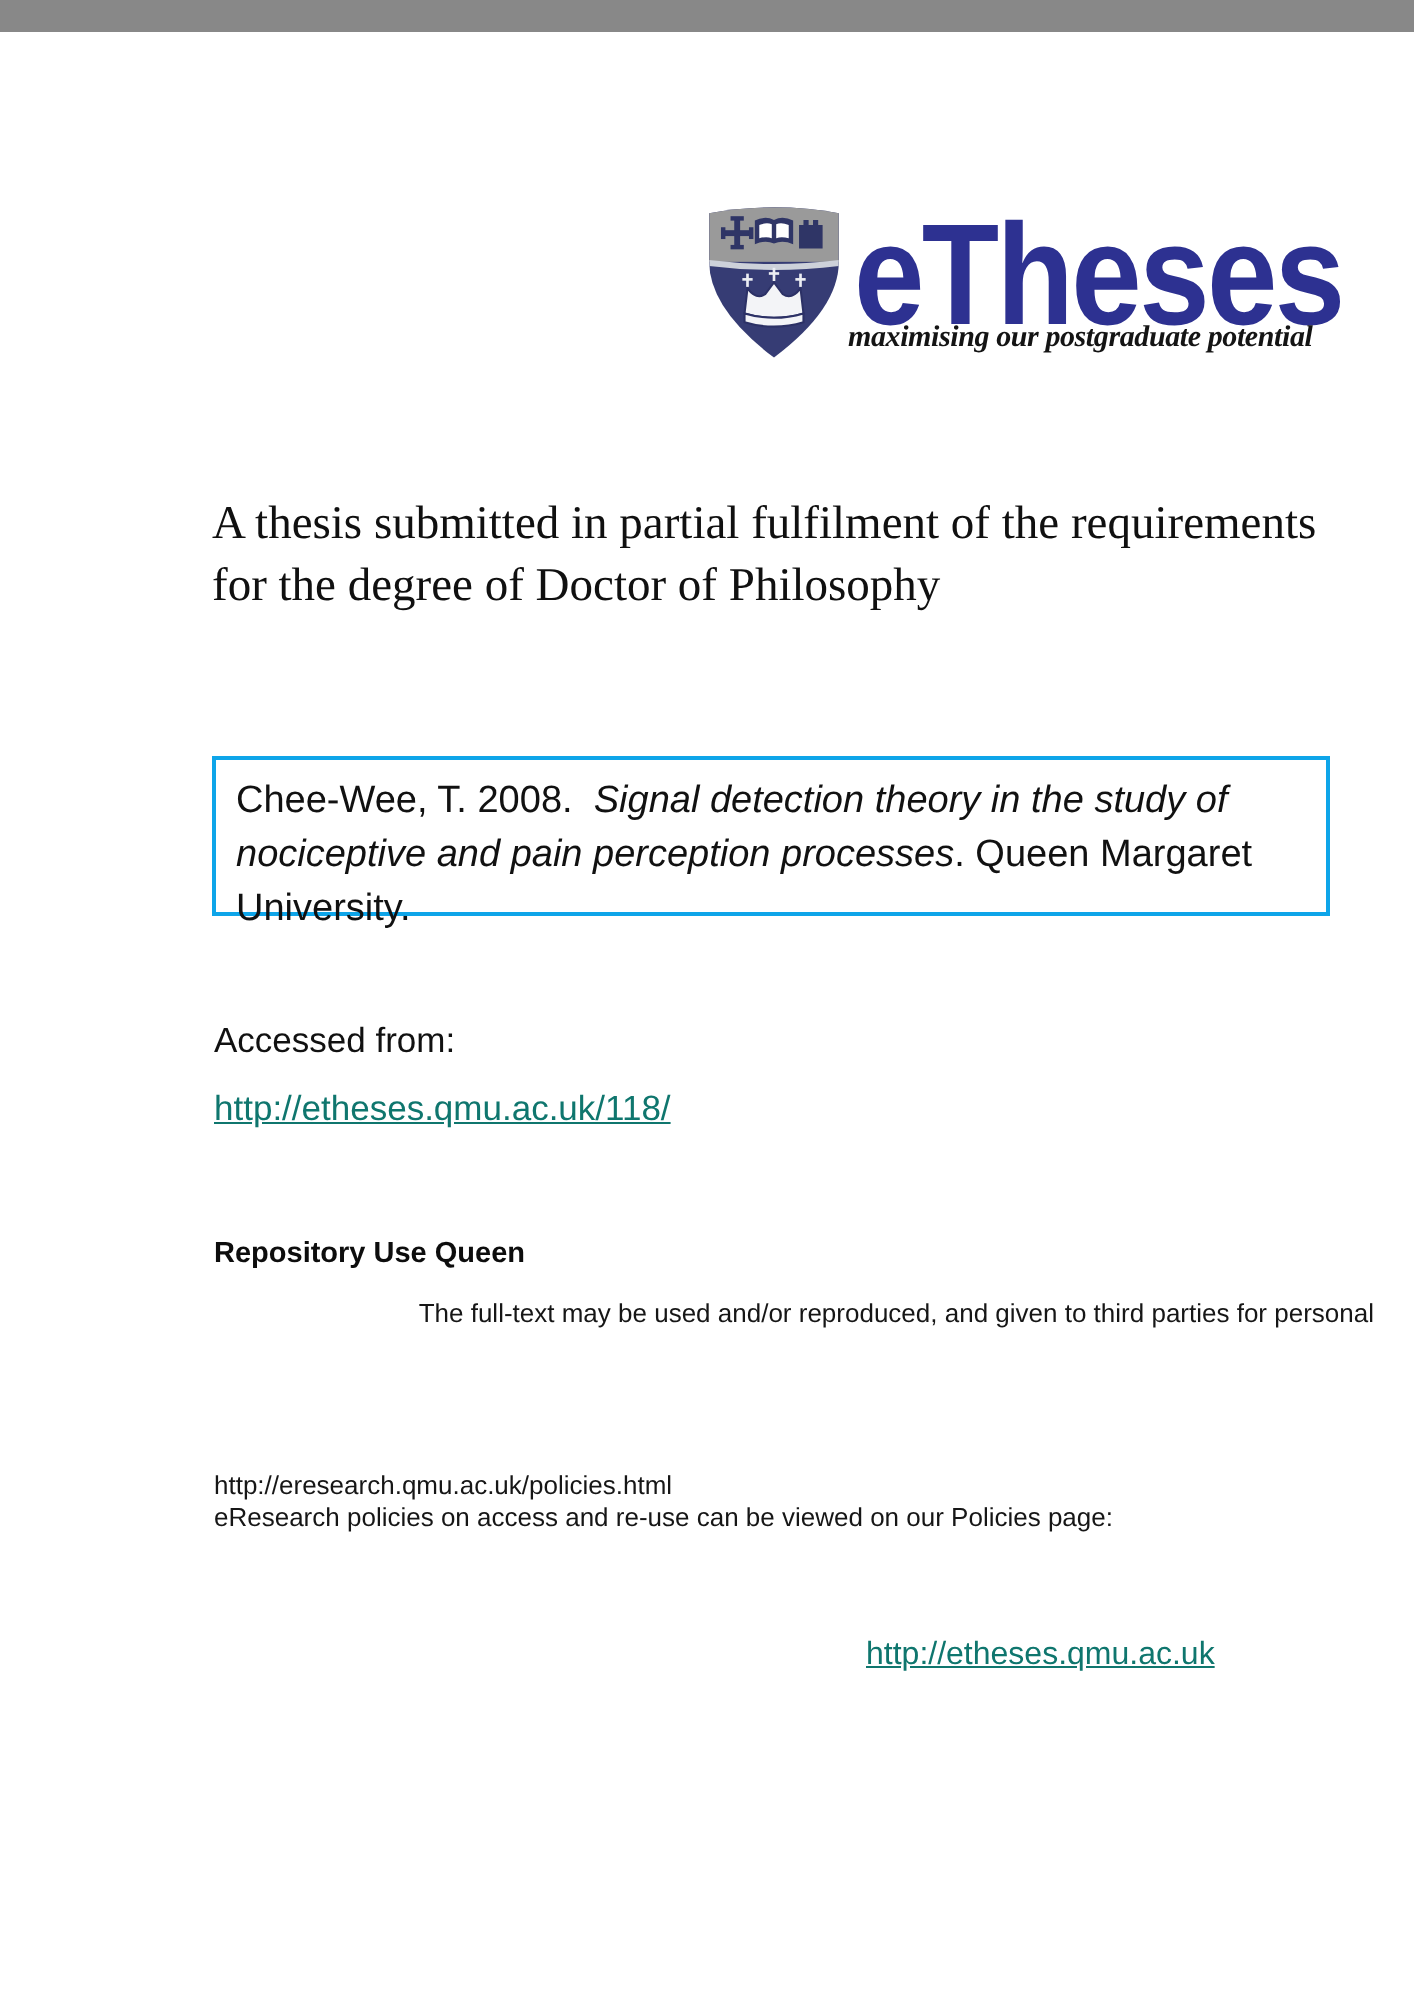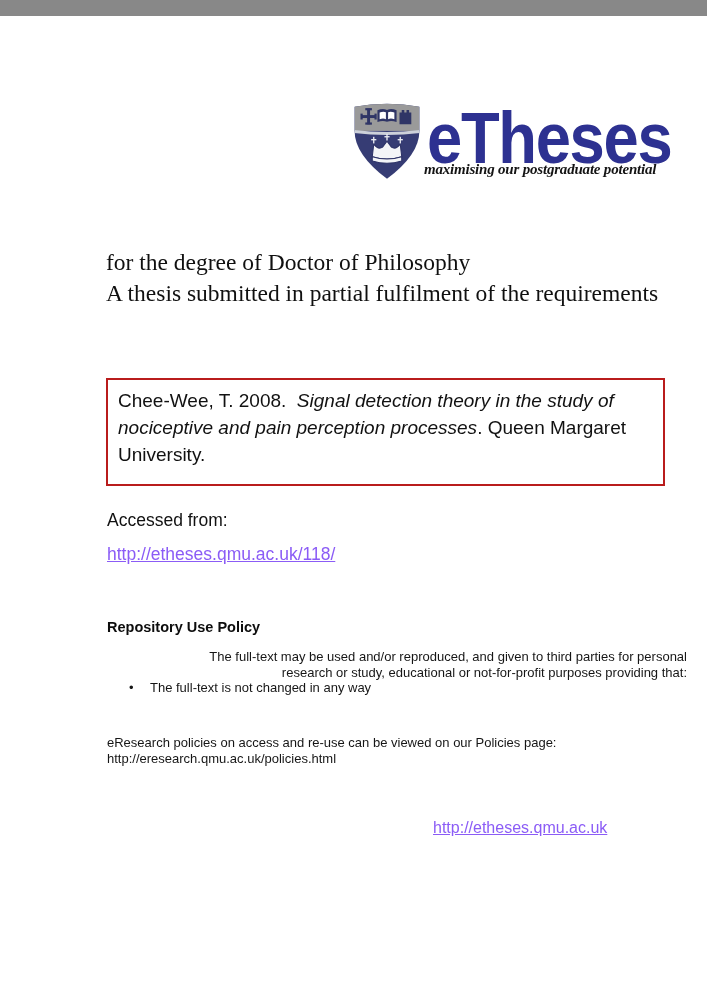--- a/index.html
+++ b/index.html
@@ -21,28 +21,28 @@
     font-family:"Liberation Serif",serif;font-style:italic;font-weight:600;
     font-size:15px;letter-spacing:-0.2px;color:#141414;text-align:right;
   }
   
   .title{
     position:absolute;left:106px;top:231px;width:600px;
     font-family:"Liberation Serif",serif;font-size:23.5px;line-height:31px;color:#101010;
   }
   
   .cite-box{
-    position:absolute;left:106px;top:362px;width:559px;height:108px;
-    box-sizing:border-box;border:2px solid #b91c1c;padding:7px 8px 0 10px;
+    position:absolute;left:106px;top:362px;width:559px;height:80px;
+    box-sizing:border-box;border:2px solid #0ea5e9;padding:7px 8px 0 10px;
     font-size:19px;line-height:27px;color:#111;
   }
   .cite-box .it{font-style:italic;}
   
   .accessed{position:absolute;left:107px;top:494px;font-size:17.5px;color:#111;text-align:center;}
-  .link{color:#8b5cf6;text-decoration:underline;cursor:pointer;white-space:nowrap;}
+  .link{color:#0f766e;text-decoration:underline;cursor:pointer;white-space:nowrap;}
   .l118{position:absolute;left:107px;top:528px;font-size:17.5px;}
   .bottom-link{position:absolute;left:433px;top:803px;font-size:16px;}
   
   .policy-head{position:absolute;left:107px;top:603px;font-size:14.5px;font-weight:bold;color:#0d0d0d;}
   .policy-body{position:absolute;left:107px;top:633px;width:580px;font-size:13px;line-height:15.5px;color:#161616;white-space:nowrap;text-align:right;}
   .bullets{position:absolute;left:107px;top:664px;width:580px;font-size:13px;line-height:15.2px;color:#161616;white-space:nowrap;}
   .bullet{padding-left:22px;}
   .bullet .dot{display:inline-block;width:21px;font-size:13px;}
   .policy-footer{position:absolute;left:107px;top:719px;width:580px;font-size:13px;line-height:15.5px;color:#161616;white-space:nowrap;}
 </style>
@@ -91,40 +91,38 @@
       <rect x="31.1" y="50" width="1.8" height="9" fill="#eceef3"></rect>
       <rect x="28.5" y="53" width="7" height="1.8" fill="#eceef3"></rect>
       <rect x="67.1" y="50" width="1.8" height="9" fill="#eceef3"></rect>
       <rect x="64.5" y="53" width="7" height="1.8" fill="#eceef3"></rect>
     </g>
   </svg>
   <div class="wordmark">eTheses</div>
   <div class="tagline">maximising our postgraduate potential</div>
 
   <div class="title">
+    <div>A thesis submitted in partial fulfilment of the requirements</div>
     <div>for the degree of Doctor of Philosophy</div>
-    <div>A thesis submitted in partial fulfilment of the requirements</div>
   </div>
 
   <div class="cite-box"><span>Chee-Wee, T. 2008. &nbsp;</span><span class="it">Signal detection theory in the study of nociceptive and pain perception processes</span><span>. Queen Margaret University.</span></div>
 
   <div class="accessed">Accessed from:</div>
   <a class="link l118">http://etheses.qmu.ac.uk/118/</a>
 
-  <div class="policy-head">Repository Use Policy</div>
+  <div class="policy-head">Repository Use Queen</div>
 
   <div class="policy-body">
     <div>The full-text may be used and/or reproduced, and given to third parties for personal</div>
-    <div>research or study, educational or not-for-profit purposes providing that:</div>
   </div>
 
   <div class="bullets">
-    <div class="bullet"><span class="dot">•</span><span>The full-text is not changed in any way</span></div>
   </div>
 
   <div class="policy-footer">
+    <div>http://eresearch.qmu.ac.uk/policies.html</div>
     <div>eResearch policies on access and re-use can be viewed on our Policies page:</div>
-    <div>http://eresearch.qmu.ac.uk/policies.html</div>
   </div>
 
   <a class="link bottom-link">http://etheses.qmu.ac.uk</a>
 
 </div>
 
 </body></html>

